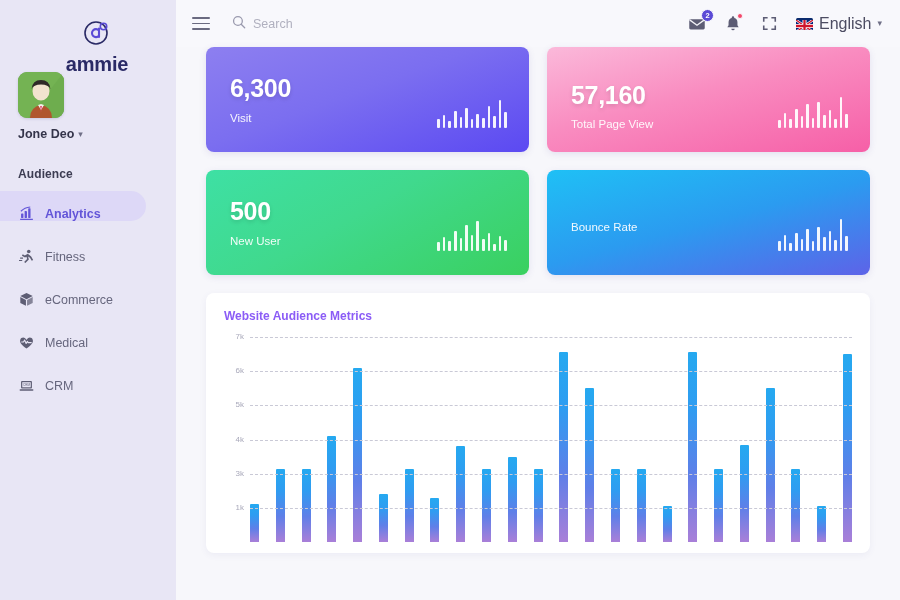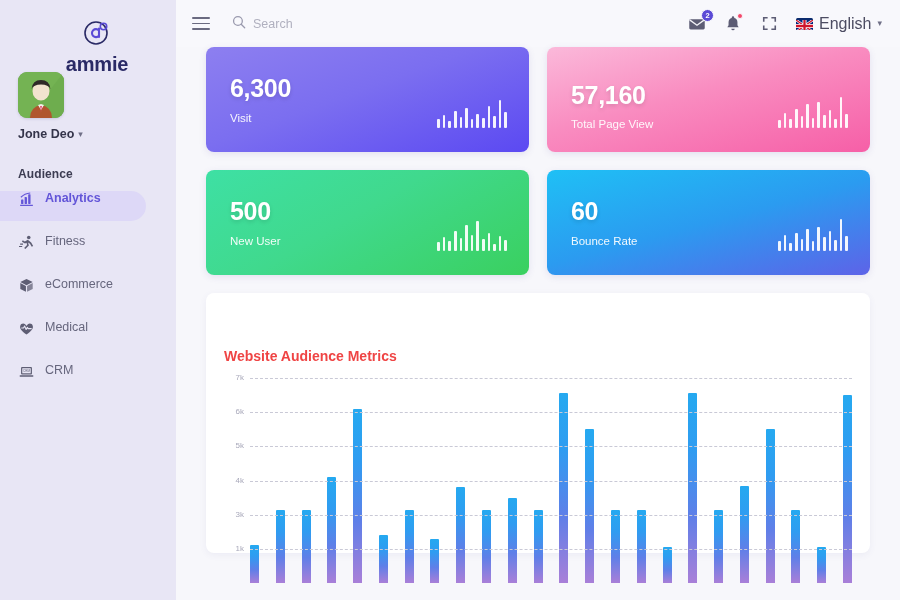--- a/index.html
+++ b/index.html
@@ -34,21 +34,21 @@
   .user-name { font-size:12.5px; font-weight:700; color:#34344a; }
   .caret { font-size:9px; color:#6f6f86; line-height:1; }
 
   .section-label {
     font-size:12px; font-weight:700; color:#3c3c52;
     padding:26px 0 4px 18px; letter-spacing:.1px;
   }
 
   .nav { margin-top:6px; }
   .nav-item {
-    display:flex; align-items:flex-start; gap:11px;
+    display:flex; align-items:flex-end; gap:11px;
     height:30px; margin:0 0 13px 0; padding-left:18px;
     font-size:12.5px; color:#66667d; cursor:pointer;
     border-radius:0 16px 16px 0; width:146px;
   }
   .nav-item .ico { width:16px; height:16px; flex:0 0 16px; display:flex; align-items:center; justify-content:center; }
   .nav-item.active { background:#ddd8f7; color:#6355d8; font-weight:700; }
   .nav-item.active .ico svg { fill:#6355d8; }
   .nav-item .ico svg { fill:#5e5e74; }
 
   
@@ -108,21 +108,21 @@
   .c-pink   { background:linear-gradient(165deg,#fbb9da 0%,#f98cc0 45%,#f65fa7 100%);justify-content:flex-end; }
   .c-green  { background:linear-gradient(150deg,#3ee0a4 0%,#40d98d 45%,#3ad05f 100%); }
   .c-blue   { background:linear-gradient(165deg,#1fc0f5 0%,#2b9bf0 50%,#5d63e8 100%); }
 
   
   .chart-card {
     margin-top:18px; background:#fff; border-radius:8px;
     padding:16px 18px 0 18px; height:260px;
     box-shadow:0 2px 7px rgba(90,80,160,.07);
   }
-  .chart-title { font-size:14px; font-weight:700; color:#ef4444; margin-bottom:14px;margin-top:39px; }
+  .chart-title { font-size:12px; font-weight:700; color:#8b5cf6; margin-bottom:14px; }
   .plot { position:relative; height:205px; padding-left:26px; }
   .ylabels { position:absolute; left:0; top:0; bottom:0; width:24px; }
   .ytick {
     position:absolute; right:4px; font-size:8px; color:#a8a8ba;
     transform:translateY(-50%); line-height:1;
   }
   .gridline {
     position:absolute; left:26px; right:0; height:0;
     border-top:1px dashed #c9c9d6;
   }
@@ -350,21 +350,20 @@
               <i style="height:16px"></i>
               <i style="height:30px"></i>
               <i style="height:12px"></i>
               <i style="height:18px"></i>
               <i style="height:7px"></i>
               <i style="height:15px"></i>
               <i style="height:11px"></i>
             </div>
         </div>
         <div class="card c-blue">
-          <div class="val">60</div>
           <div class="lbl">Bounce Rate</div>
           <div class="spark">
               <i style="height:10px"></i>
               <i style="height:16px"></i>
               <i style="height:8px"></i>
               <i style="height:18px"></i>
               <i style="height:12px"></i>
               <i style="height:22px"></i>
               <i style="height:10px"></i>
               <i style="height:24px"></i>

